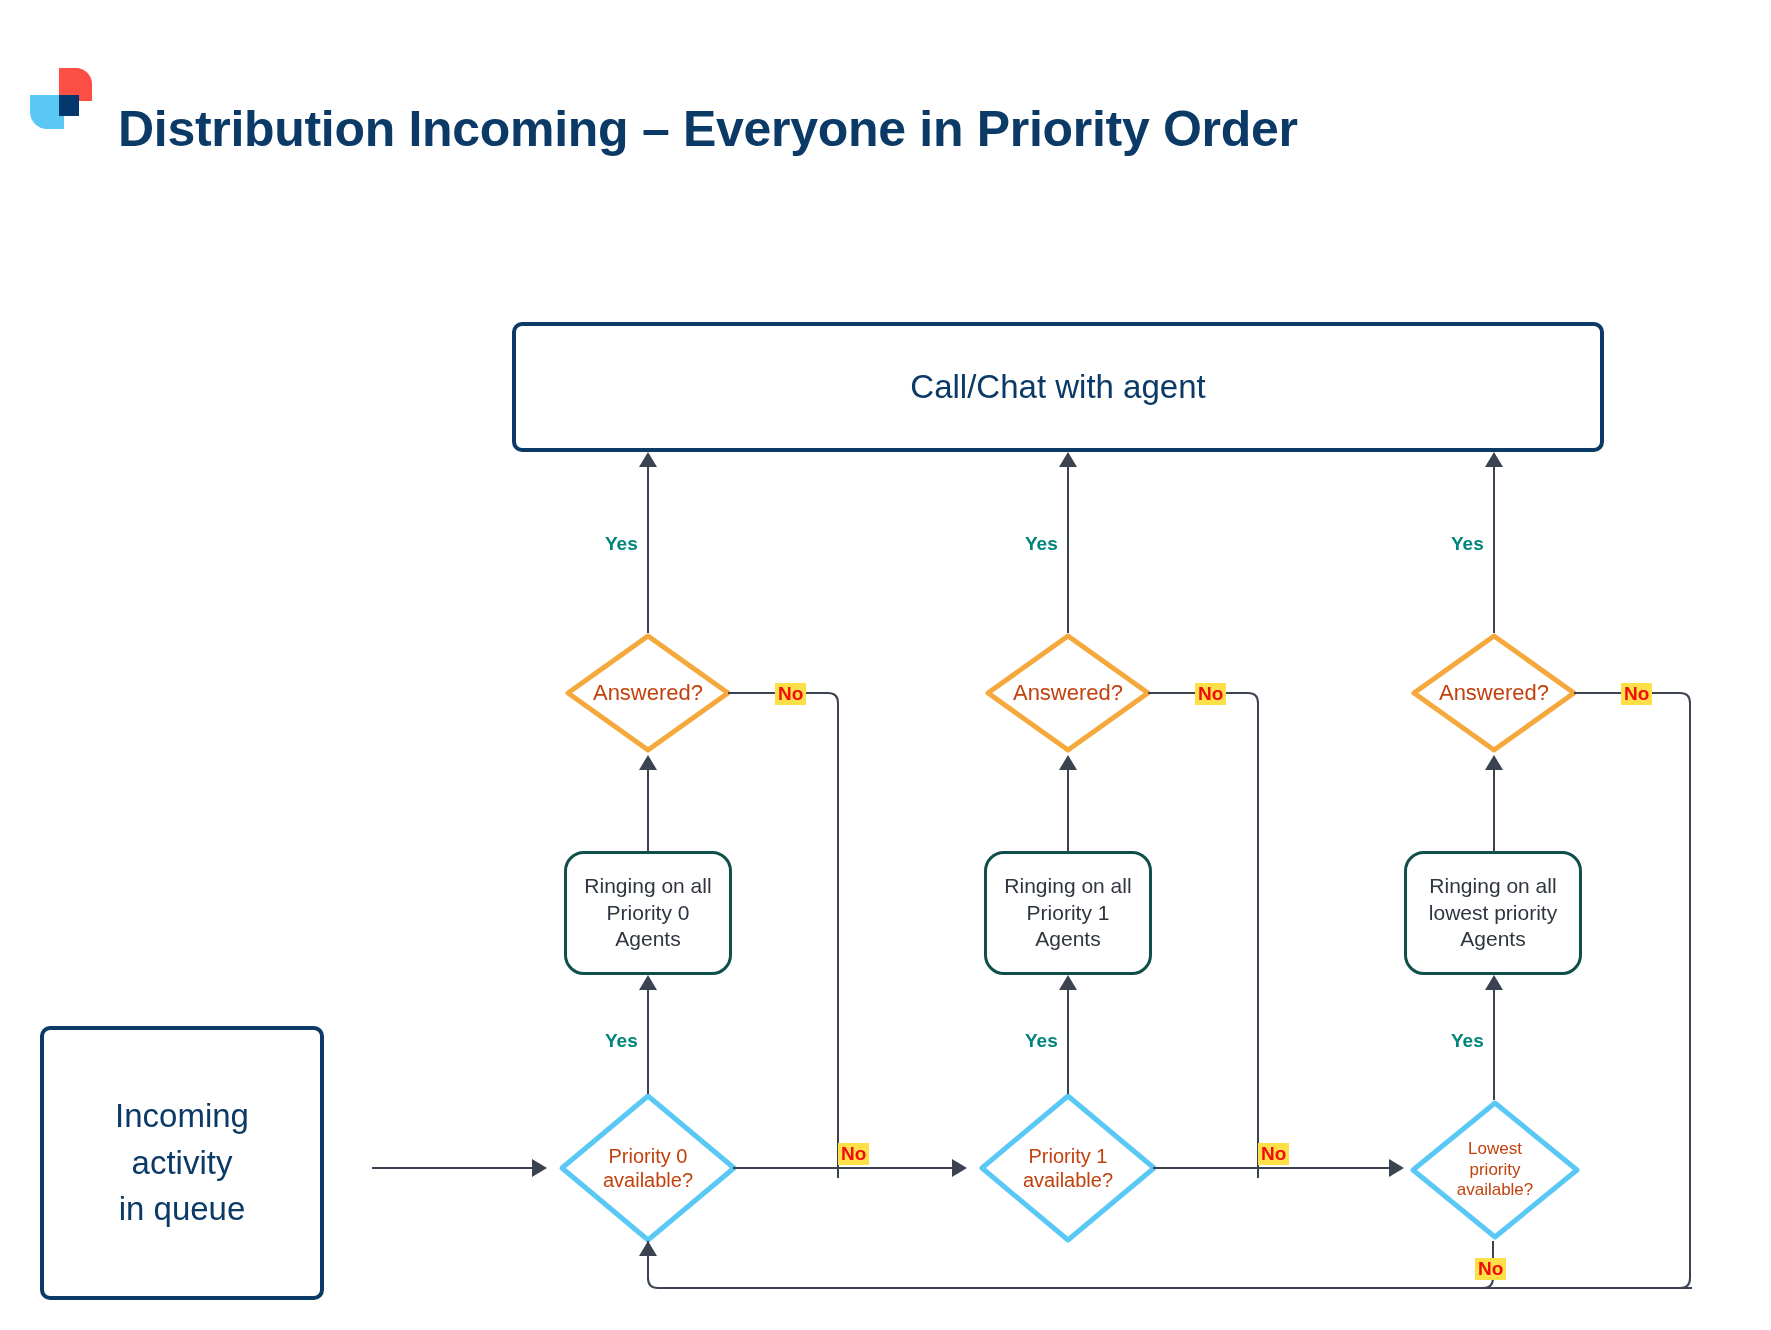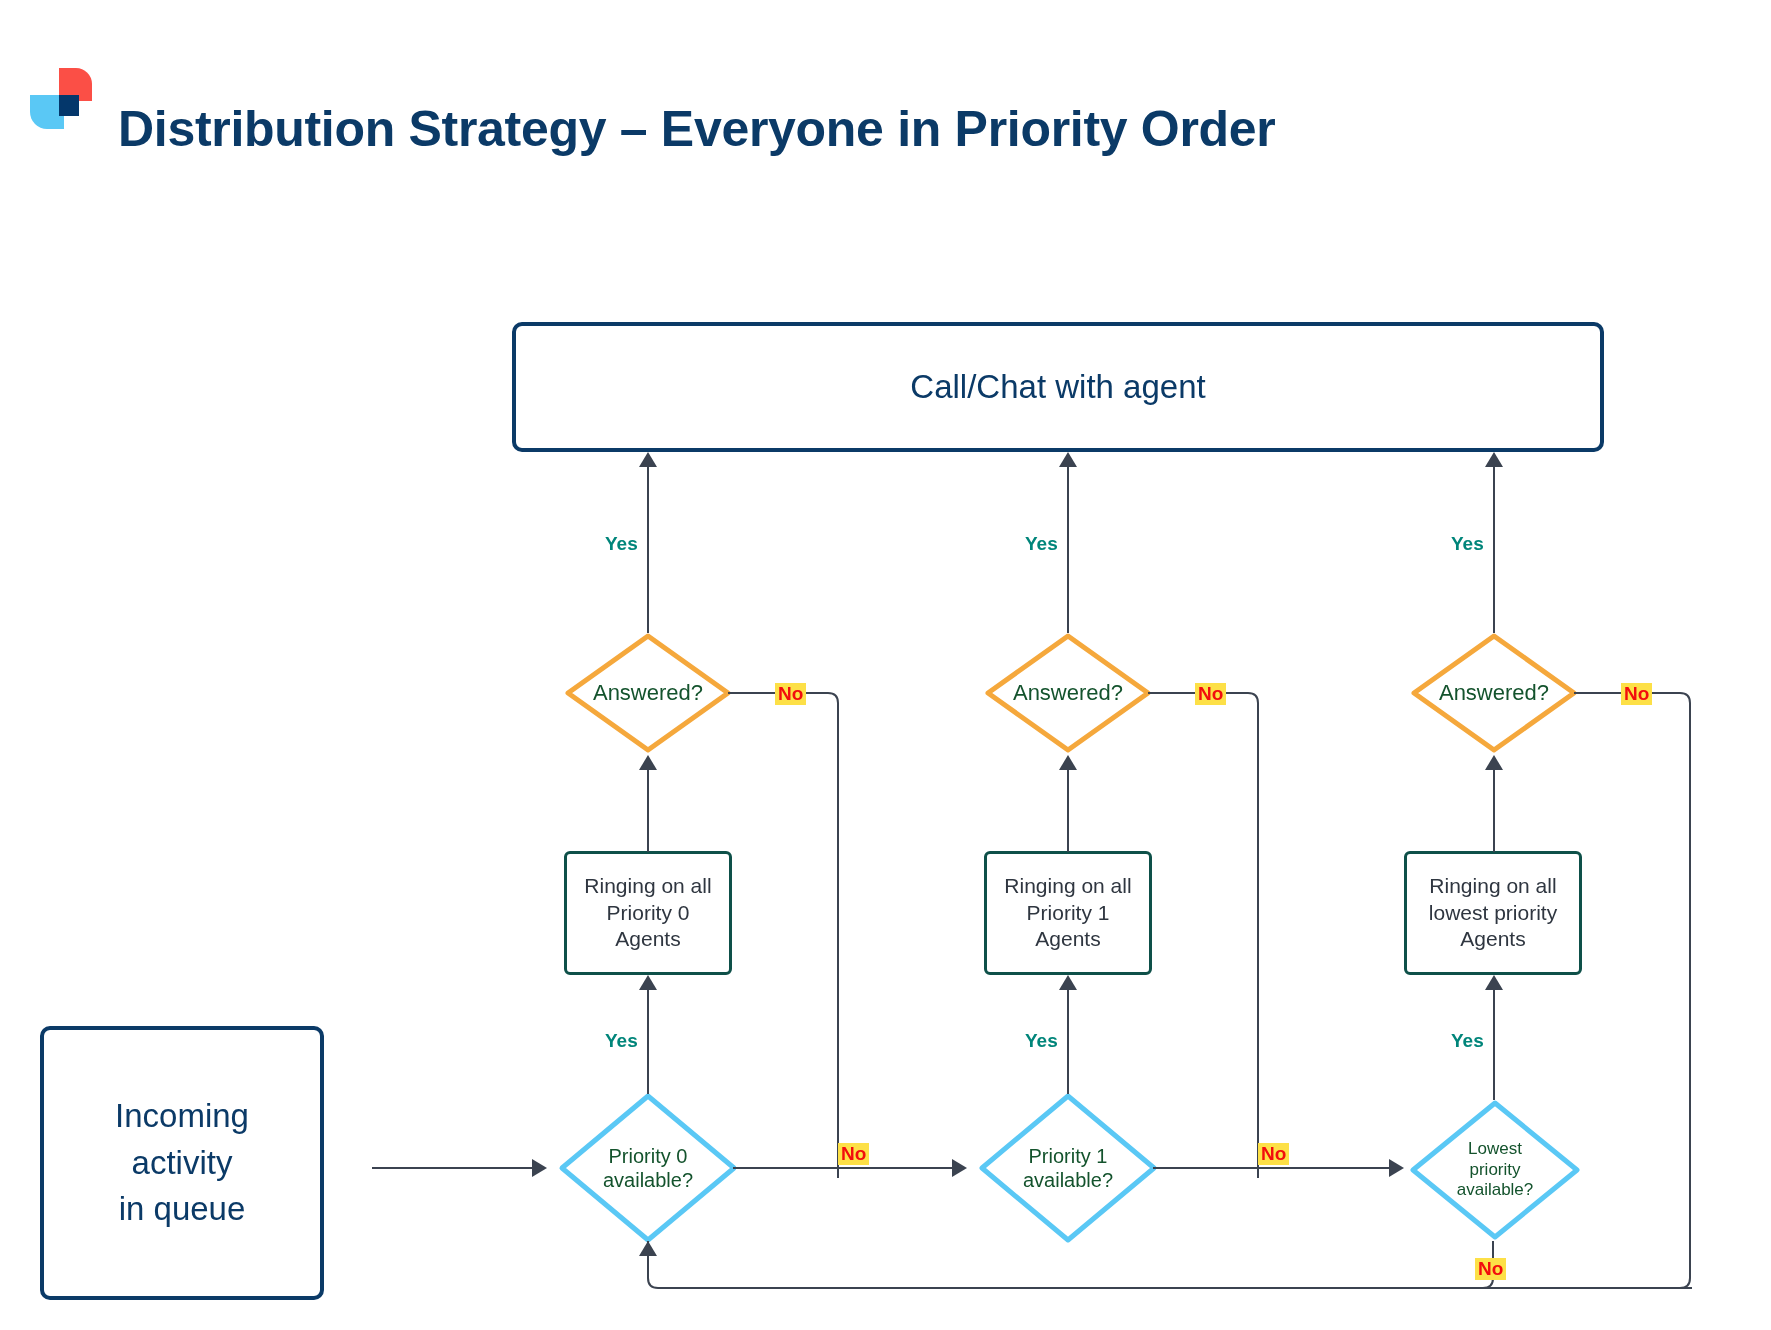--- a/index.html
+++ b/index.html
@@ -70,21 +70,21 @@
   
   .navy-box {
     border: 4px solid #0b3a67;
     border-radius: 10px;
     color: #0b3a67;
   }
 
   
   .teal-box {
     border: 3px solid #0e5049;
-    border-radius: 6px;
+    border-radius: 20px;
     color: #2f3640;
     font-size: 21px;
     line-height: 1.28;
   }
 
   
   .diamond-wrap {
     position: absolute;
   }
   .diamond-wrap svg {
@@ -93,21 +93,21 @@
     overflow: visible;
   }
   .diamond-label {
     position: absolute;
     left: 0; top: 0;
     width: 100%; height: 100%;
     display: flex;
     align-items: center;
     justify-content: center;
     text-align: center;
-    color: #14532d;
+    color: #c2410c;
     line-height: 1.22;
     pointer-events: none;
   }
 
   
   .hline, .vline {
     position: absolute;
     background: #3b4350;
   }
   .hline { height: 2px; }
@@ -154,21 +154,21 @@
 <body>
 
 <div id="canvas">
 
   <div id="logo">
     <div class="lg-red"></div>
     <div class="lg-blue"></div>
     <div class="lg-navy"></div>
   </div>
 
-  <div id="page-title">Distribution Strategy – Everyone in Priority Order</div>
+  <div id="page-title">Distribution Incoming – Everyone in Priority Order</div>
 
   <div class="node navy-box" style="left:512px; top:322px; width:1092px; height:130px; font-size:33px;">
     <span>Call/Chat with agent</span>
   </div>
 
   <div class="node navy-box" style="left:40px; top:1026px; width:284px; height:274px; font-size:33px; line-height:1.42; white-space:pre-line;">
     <span>Incoming
 activity
 in queue</span>
   </div>

